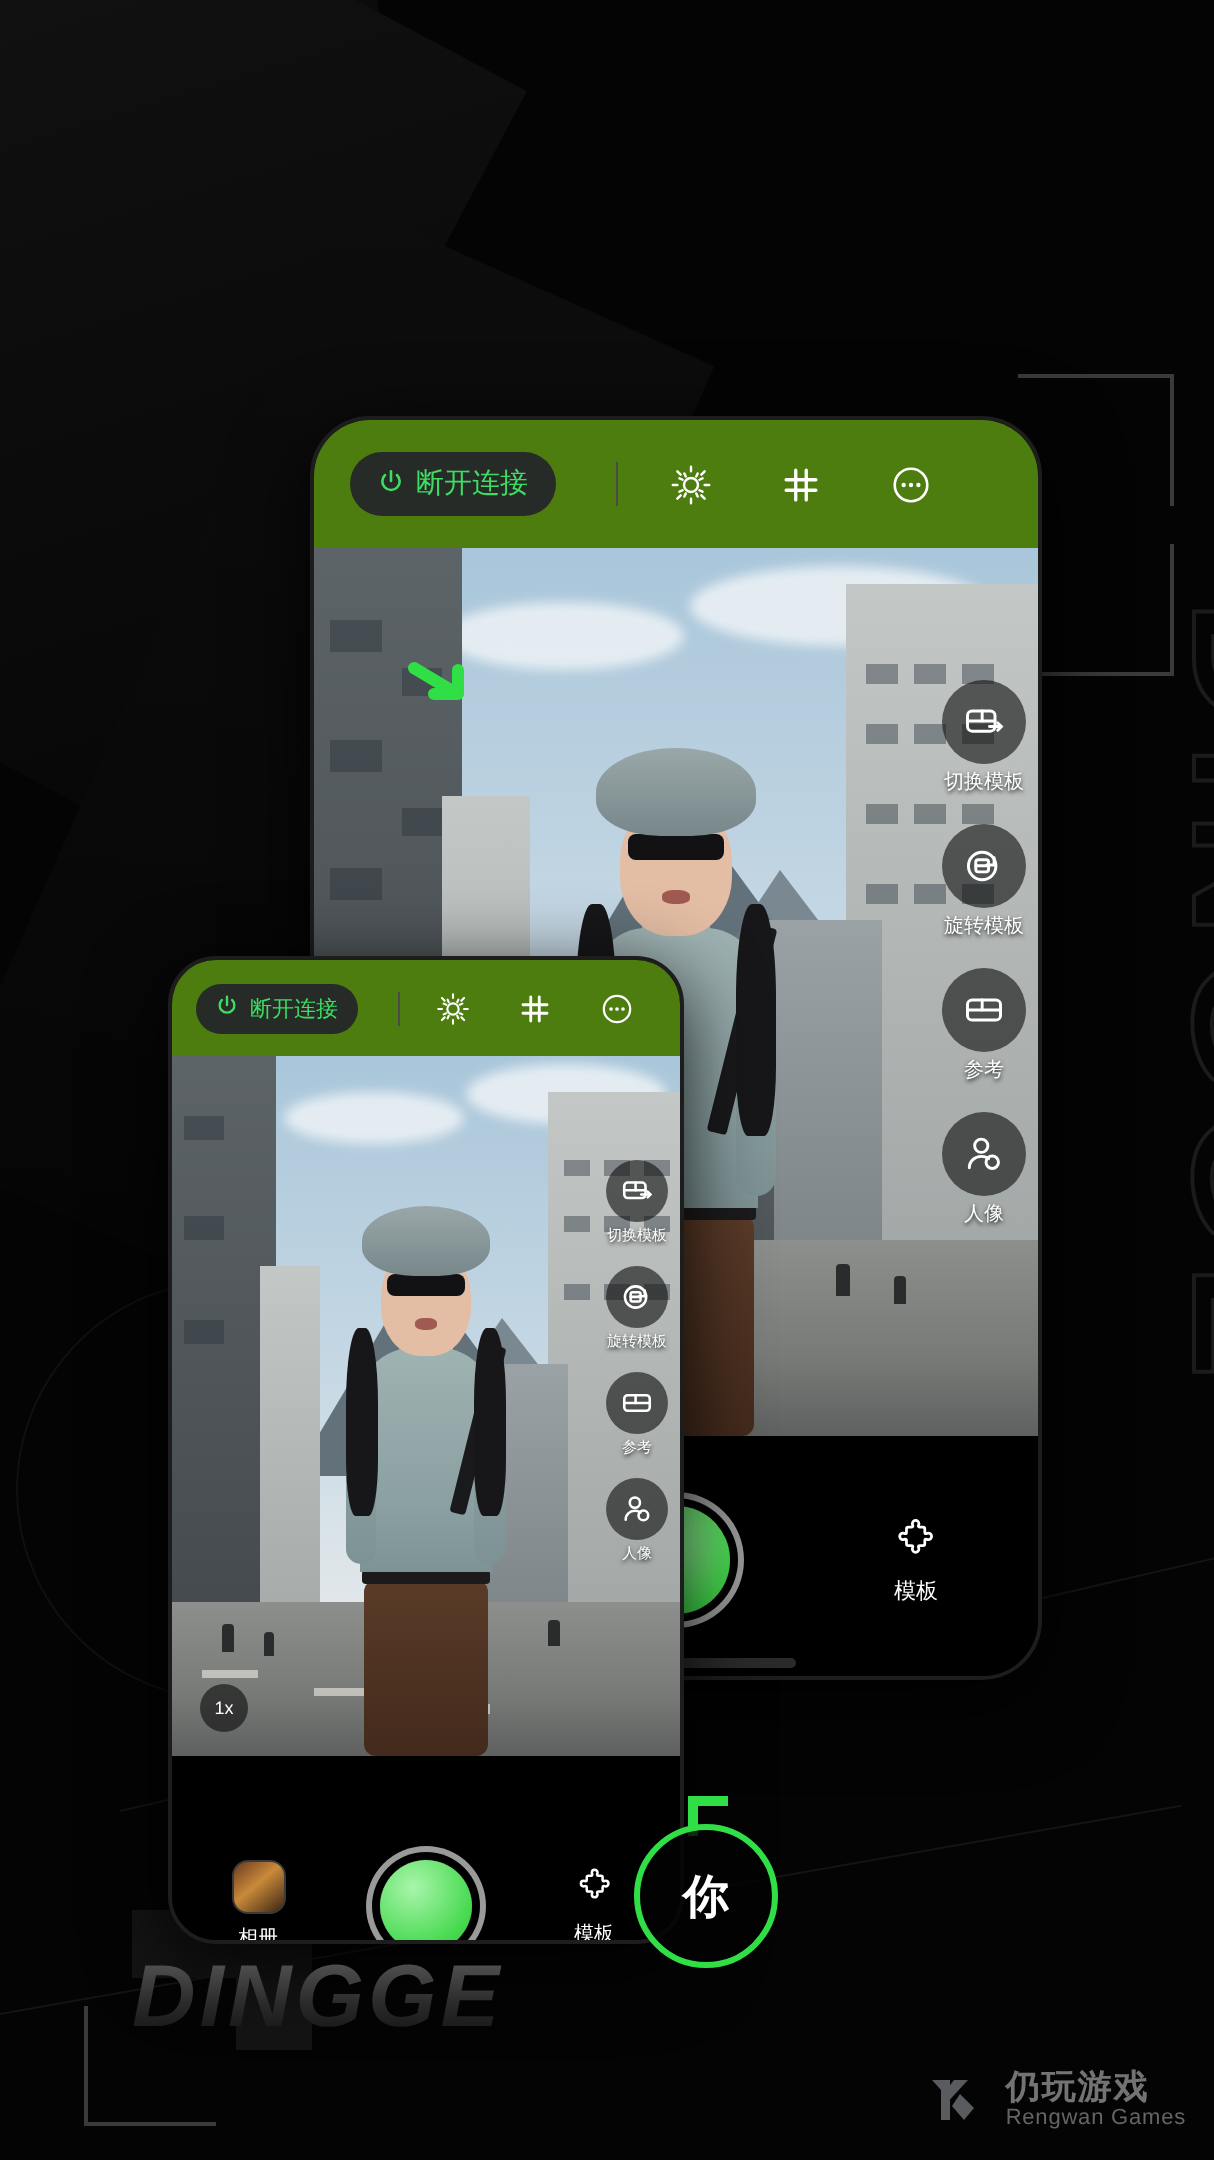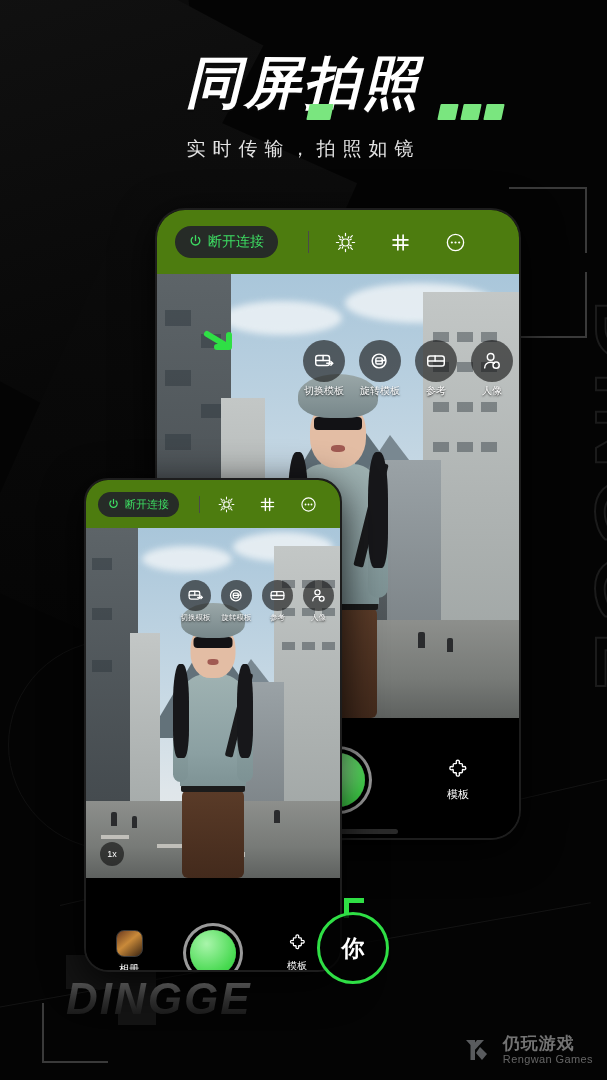--- a/index.html
+++ b/index.html
@@ -171,21 +171,21 @@
     background: linear-gradient(180deg,#9aa7a8,#77878a);
     border-radius: 52% 52% 42% 42%;
   }
   .m-glasses { position:absolute; left:50%; transform:translateX(-50%); background:#121215; border-radius:4px;}
   .m-lip { position:absolute; left:50%; transform:translateX(-50%); background:#a05a52; border-radius: 40%;}
   .m-neck { position:absolute; left:50%; transform:translateX(-50%); background:#9fb2b2; border-radius: 30% 30% 20% 20%;}
   .m-strap { position:absolute; background:#1a1a1c; transform: rotate(14deg); border-radius:2px;}
   .m-arm { position:absolute; background: linear-gradient(180deg,#93a7a8,#7d9294); border-radius: 10px;}
 
   
-  .rail { position:absolute; right: 6px; display:flex; flex-direction:row; align-items:center; }
+  .rail { position:absolute; right: 6px; display:flex; flex-direction:column; align-items:center; }
   .phone-back .rail { top: 66px; gap: 14px; }
   .phone-front .rail { top: 52px; gap: 10px; }
   .rail-item { display:flex; flex-direction:column; align-items:center; }
   .rail-btn {
     border-radius:50%; background: rgba(18,18,18,.62);
     display:flex; align-items:center; justify-content:center; color:#fff;
   }
   .phone-back .rail-btn { width: 42px; height: 42px; }
   .phone-front .rail-btn { width: 31px; height: 31px; }
   .rail-label { color:#fff; text-shadow:0 1px 2px rgba(0,0,0,.9); margin-top:2px; }
@@ -280,32 +280,20 @@
   <div class="bg-line" style="left:-20px; top:1010px; width:620px; transform:rotate(-10deg);"></div>
 
   <div class="bracket bracket-tr"></div>
   <div class="bracket bracket-br"></div>
   <div class="bracket-black"></div>
   <div class="bracket-black2"></div>
   <div class="bracket bracket-bl"></div>
 
   <div class="vert-word">DINGGE</div>
 
-  <div class="header">
-    <div class="title">
-      <span>同屏拍照</span>
-      <span class="title-accents">
-        <i class="acc acc1"></i>
-        <i class="acc acc2"></i>
-        <i class="acc acc3"></i>
-        <i class="acc acc4"></i>
-      </span>
-    </div>
-    <div class="subtitle">实时传输，拍照如镜</div>
-  </div>
 
   <div class="phone phone-back">
 
     <div class="bar-top">
       <div class="disconnect">
         <span class="pwr">
           <svg width="13" height="13" viewBox="0 0 24 24" fill="none" stroke="#3ddc62" stroke-width="2.4" stroke-linecap="round">
             <path d="M12 3v9"></path>
               <path d="M6.5 6.5a8 8 0 1 0 11 0"></path>
           </svg>

